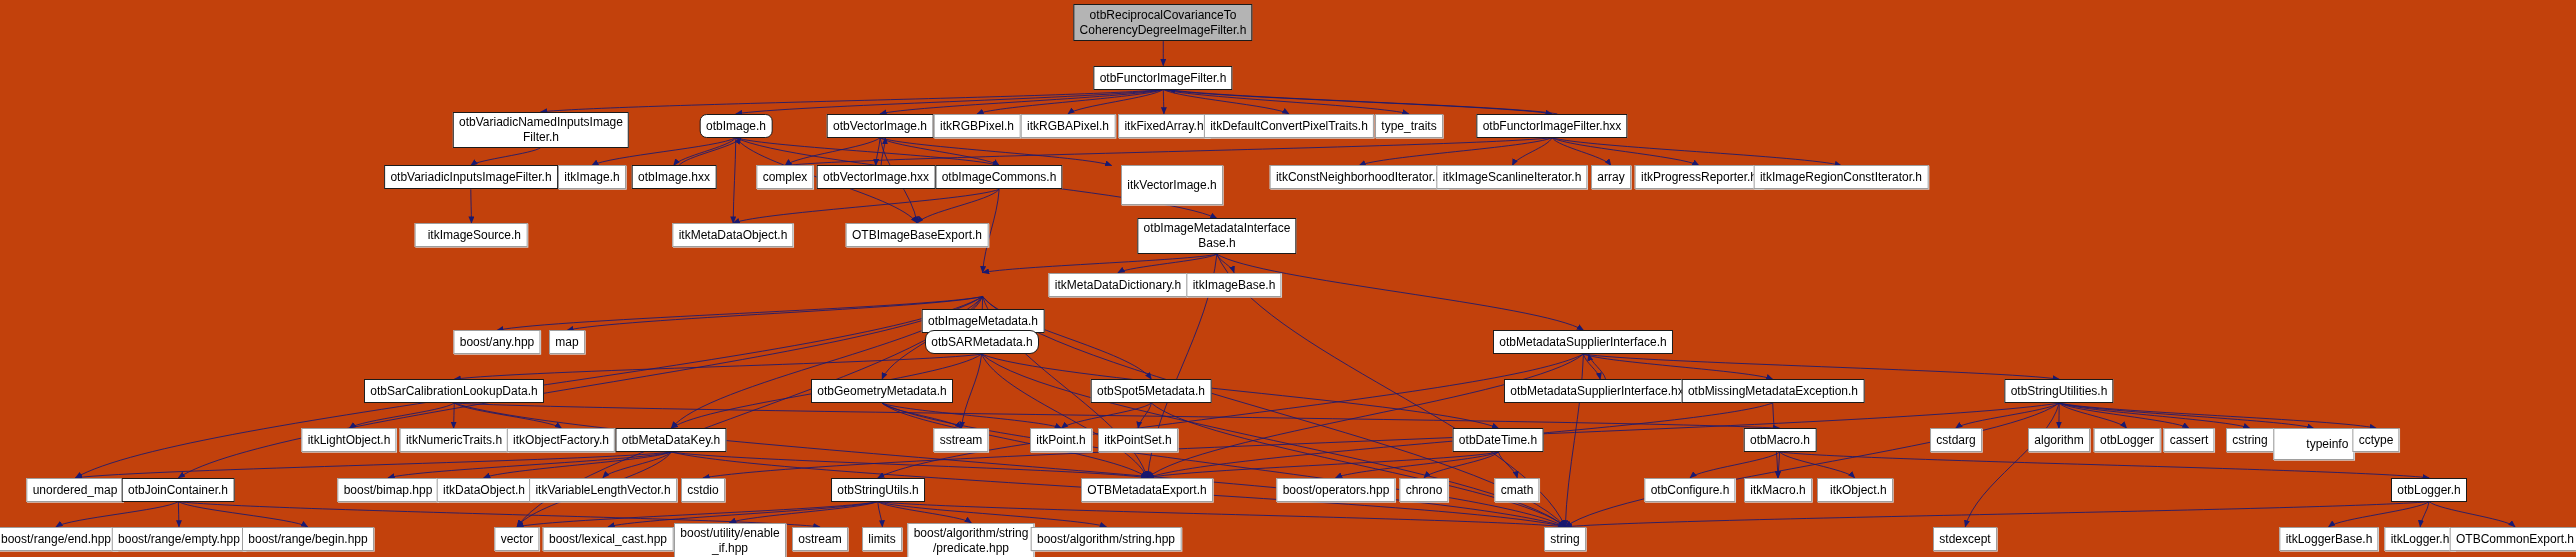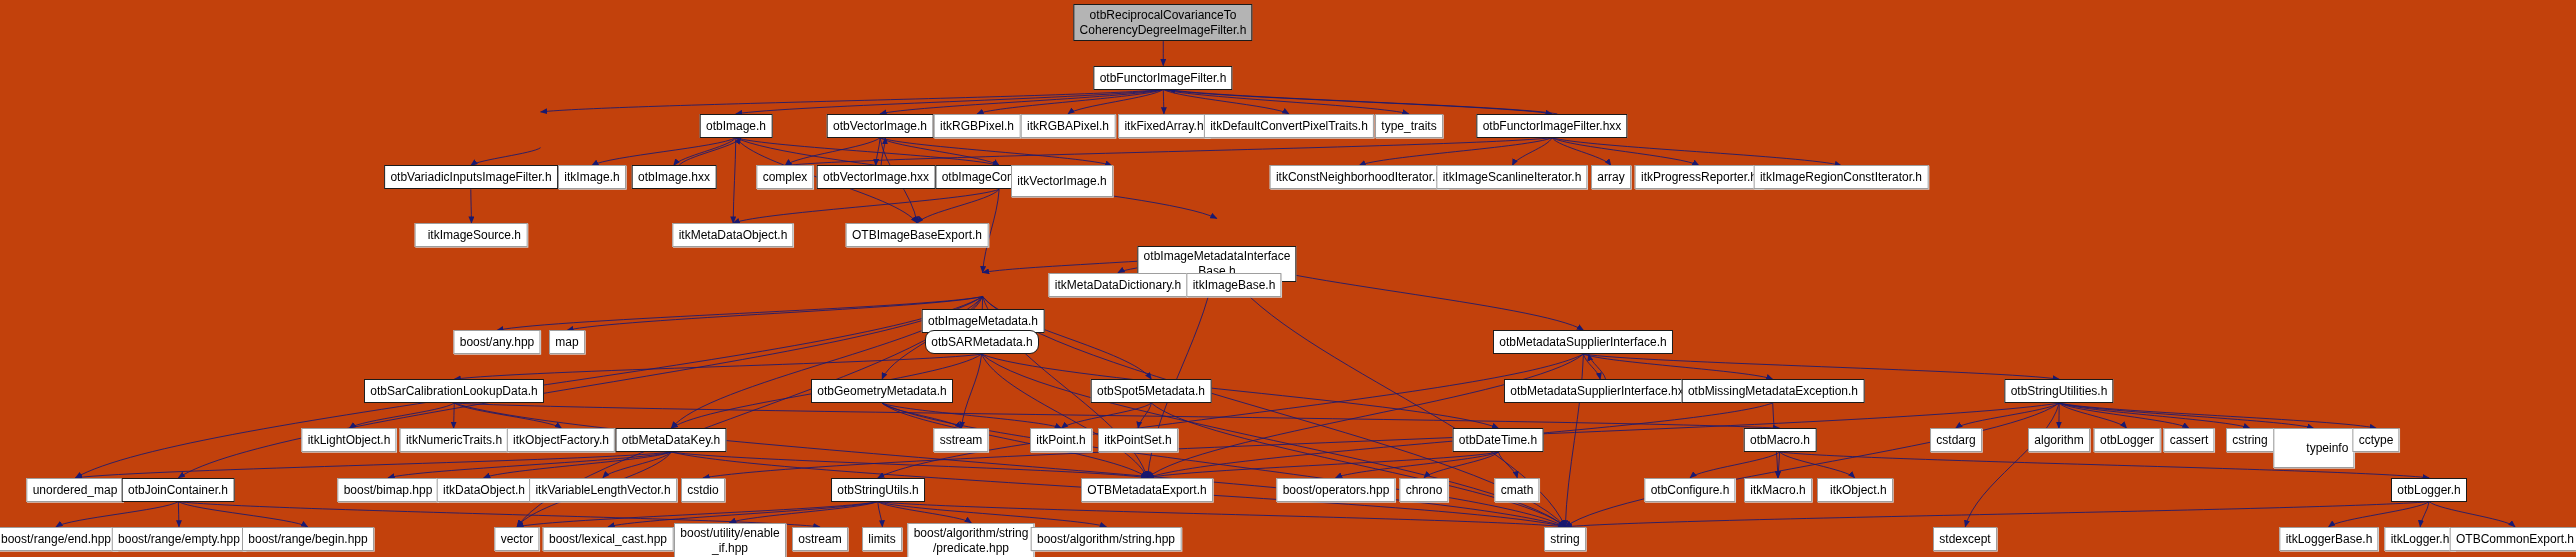--- a/index.html
+++ b/index.html
@@ -141,44 +141,46 @@
       <path d="M1326.5,758 C1451.18,771.3 2240.82,782.7 2365.5,796" fill="none" stroke="#191970" stroke-width="1.3" marker-end="url(#arrow)"></path>
       <path d="M1326.5,758 C1327.34,771.3 1332.66,782.7 1333.5,796" fill="none" stroke="#191970" stroke-width="1.3" marker-end="url(#arrow)"></path>
       <path d="M1326.5,758 C1277.6,771.3 967.9,782.7 919,796" fill="none" stroke="#191970" stroke-width="1.3" marker-end="url(#arrow)"></path>
       <path d="M1326.5,758 C1299.62,769.2 1129.38,778.8 1102.5,790" fill="none" stroke="#191970" stroke-width="1.3" marker-end="url(#arrow)"></path>
       <path d="M1326.5,758 C1343.48,769.2 1451.02,778.8 1468,790" fill="none" stroke="#191970" stroke-width="1.3" marker-end="url(#arrow)"></path>
       <path d="M1326.5,758 C1367.96,771.3 1630.54,782.7 1672,796" fill="none" stroke="#191970" stroke-width="1.3" marker-end="url(#arrow)"></path>
     </svg>
 <div class="node root" title="otbReciprocalCovarianceToCoherencyDegreeImageFilter.h" style="left: 1163px; top: 4px; min-width: 148px; height: 37px;">otbReciprocalCovarianceTo
 CoherencyDegreeImageFilter.h</div>
     <div class="node otb" title="otbFunctorImageFilter.h" style="left: 1163px; top: 66px; min-width: 116px; height: 24px;">otbFunctorImageFilter.h</div>
-    <div class="node otb" title="otbImage.h" style="left: 736px; top: 114px; min-width: 66px; height: 24px;">otbImage.h</div>
+    <div class="node otb" title="otbVariadicNamedInputsImageFilter.h" style="left: 541px; top: 112px; min-width: 150px; height: 36px;">otbVariadicNamedInputsImage
+Filter.h</div>
+    <div class="node otb" title="otbImage.h" style="left: 736px; top: 114px; min-width: 66px; height: 24px; border-radius: 7px;">otbImage.h</div>
     <div class="node otb" title="otbVectorImage.h" style="left: 880px; top: 114px; min-width: 93px; height: 24px;">otbVectorImage.h</div>
     <div class="node plain" title="itkRGBPixel.h" style="left: 977px; top: 114px; min-width: 75px; height: 24px;">itkRGBPixel.h</div>
     <div class="node plain" title="itkRGBAPixel.h" style="left: 1068px; top: 114px; min-width: 79px; height: 24px;">itkRGBAPixel.h</div>
     <div class="node plain" title="itkFixedArray.h" style="left: 1164px; top: 114px; min-width: 79px; height: 24px;">itkFixedArray.h</div>
     <div class="node plain" title="itkDefaultConvertPixelTraits.h" style="left: 1289px; top: 114px; min-width: 139px; height: 24px;">itkDefaultConvertPixelTraits.h</div>
     <div class="node plain" title="type_traits" style="left: 1409px; top: 114px; min-width: 60px; height: 24px;">type_traits</div>
     <div class="node otb" title="otbFunctorImageFilter.hxx" style="left: 1552px; top: 114px; min-width: 129px; height: 24px; text-align: right;">otbFunctorImageFilter.hxx</div>
     <div class="node otb" title="otbVariadicInputsImageFilter.h" style="left: 471px; top: 165px; min-width: 150px; height: 24px;">otbVariadicInputsImageFilter.h</div>
     <div class="node plain" title="itkImage.h" style="left: 592px; top: 165px; min-width: 67px; height: 24px;">itkImage.h</div>
     <div class="node otb" title="otbImage.hxx" style="left: 674px; top: 165px; min-width: 77px; height: 24px;">otbImage.hxx</div>
     <div class="node plain" title="complex" style="left: 785px; top: 165px; min-width: 48px; height: 24px;">complex</div>
     <div class="node otb" title="otbVectorImage.hxx" style="left: 876px; top: 165px; min-width: 97px; height: 24px;">otbVectorImage.hxx</div>
     <div class="node otb" title="otbImageCommons.h" style="left: 999px; top: 165px; min-width: 110px; height: 24px;">otbImageCommons.h</div>
-    <div class="node plain" title="itkVectorImage.h" style="left: 1062px; top: 165px; min-width: 86px; height: 32px;">itkVectorImage.h</div>
+    <div class="node plain" title="itkVectorImage.h" style="left: 1172px; top: 165px; min-width: 86px; height: 40px;">itkVectorImage.h</div>
     <div class="node plain" title="itkConstNeighborhoodIterator.h" style="left: 1359px; top: 165px; min-width: 156px; height: 24px;">itkConstNeighborhoodIterator.h</div>
     <div class="node plain" title="itkImageScanlineIterator.h" style="left: 1512px; top: 165px; min-width: 130px; height: 24px;">itkImageScanlineIterator.h</div>
     <div class="node plain" title="array" style="left: 1611px; top: 165px; min-width: 36px; height: 24px;">array</div>
     <div class="node plain" title="itkProgressReporter.h" style="left: 1699px; top: 165px; min-width: 109px; height: 24px;">itkProgressReporter.h</div>
     <div class="node plain" title="itkImageRegionConstIterator.h" style="left: 1841px; top: 165px; min-width: 150px; height: 24px;">itkImageRegionConstIterator.h</div>
     <div class="node plain" title="itkImageSource.h" style="left: 471px; top: 223px; min-width: 92px; height: 24px; padding-left: 12px;">itkImageSource.h</div>
     <div class="node plain" title="itkMetaDataObject.h" style="left: 733px; top: 223px; min-width: 105px; height: 24px;">itkMetaDataObject.h</div>
     <div class="node plain" title="OTBImageBaseExport.h" style="left: 917px; top: 223px; min-width: 118px; height: 24px;">OTBImageBaseExport.h</div>
-    <div class="node otb" title="otbImageMetadataInterfaceBase.h" style="left: 1217px; top: 218px; min-width: 139px; height: 36px; margin-top: 28px;">otbImageMetadataInterface
+    <div class="node otb" title="otbImageMetadataInterfaceBase.h" style="left: 1217px; top: 218px; min-width: 139px; height: 36px;">otbImageMetadataInterface
 Base.h</div>
     <div class="node otb" title="otbImageMetadata.h" style="left: 983px; top: 273px; min-width: 105px; height: 24px; margin-top: 36px;">otbImageMetadata.h</div>
     <div class="node plain" title="itkMetaDataDictionary.h" style="left: 1118px; top: 273px; min-width: 121px; height: 24px;">itkMetaDataDictionary.h</div>
     <div class="node plain" title="itkImageBase.h" style="left: 1234px; top: 273px; min-width: 83px; height: 24px;">itkImageBase.h</div>
     <div class="node plain" title="boost/any.hpp" style="left: 497px; top: 330px; min-width: 74px; height: 24px;">boost/any.hpp</div>
     <div class="node plain" title="map" style="left: 567px; top: 330px; min-width: 30px; height: 24px;">map</div>
     <div class="node otb" title="otbSARMetadata.h" style="left: 982px; top: 330px; min-width: 93px; height: 24px; border-radius: 9px;">otbSARMetadata.h</div>
     <div class="node otb" title="otbMetadataSupplierInterface.h" style="left: 1583px; top: 330px; min-width: 151px; height: 24px;">otbMetadataSupplierInterface.h</div>
     <div class="node otb" title="otbSarCalibrationLookupData.h" style="left: 454px; top: 379px; min-width: 150px; height: 24px;">otbSarCalibrationLookupData.h</div>
     <div class="node otb" title="otbGeometryMetadata.h" style="left: 882px; top: 379px; min-width: 122px; height: 24px;">otbGeometryMetadata.h</div>
@@ -193,21 +195,21 @@
     <div class="node plain" title="sstream" style="left: 961px; top: 428px; min-width: 48px; height: 24px;">sstream</div>
     <div class="node plain" title="itkPoint.h" style="left: 1061px; top: 428px; min-width: 50px; height: 24px;">itkPoint.h</div>
     <div class="node plain" title="itkPointSet.h" style="left: 1138px; top: 428px; min-width: 60px; height: 24px;">itkPointSet.h</div>
     <div class="node otb" title="otbDateTime.h" style="left: 1498px; top: 428px; min-width: 80px; height: 24px;">otbDateTime.h</div>
     <div class="node otb" title="otbMacro.h" style="left: 1780px; top: 428px; min-width: 60px; height: 24px;">otbMacro.h</div>
     <div class="node plain" title="cstdarg" style="left: 1956px; top: 428px; min-width: 38px; height: 24px;">cstdarg</div>
     <div class="node plain" title="algorithm" style="left: 2059px; top: 428px; min-width: 58px; height: 24px;">algorithm</div>
     <div class="node plain" title="iterator" style="left: 2127px; top: 428px; min-width: 49px; height: 24px;">otbLogger</div>
     <div class="node plain" title="cassert" style="left: 2189px; top: 428px; min-width: 46px; height: 24px;">cassert</div>
     <div class="node plain" title="cstring" style="left: 2250px; top: 428px; min-width: 45px; height: 24px;">cstring</div>
-    <div class="node plain" title="typeinfo" style="left: 2314px; top: 428px; min-width: 51px; height: 40px; padding-left: 32px;">typeinfo</div>
+    <div class="node plain" title="typeinfo" style="left: 2314px; top: 428px; min-width: 51px; height: 32px; padding-left: 32px;">typeinfo</div>
     <div class="node plain" title="cctype" style="left: 2376px; top: 428px; min-width: 42px; height: 24px;">cctype</div>
     <div class="node plain" title="unordered_map" style="left: 75px; top: 478px; min-width: 85px; height: 24px;">unordered_map</div>
     <div class="node otb" title="otbJoinContainer.h" style="left: 178px; top: 478px; min-width: 96px; height: 24px;">otbJoinContainer.h</div>
     <div class="node plain" title="boost/bimap.hpp" style="left: 388px; top: 478px; min-width: 91px; height: 24px;">boost/bimap.hpp</div>
     <div class="node plain" title="itkDataObject.h" style="left: 484px; top: 478px; min-width: 77px; height: 24px;">itkDataObject.h</div>
     <div class="node plain" title="itkVariableLengthVector.h" style="left: 603px; top: 478px; min-width: 122px; height: 24px;">itkVariableLengthVector.h</div>
     <div class="node plain" title="cstdio" style="left: 703px; top: 478px; min-width: 40px; height: 24px;">cstdio</div>
     <div class="node otb" title="otbStringUtils.h" style="left: 878px; top: 478px; min-width: 77px; height: 24px;">otbStringUtils.h</div>
     <div class="node plain" title="OTBMetadataExport.h" style="left: 1147px; top: 478px; min-width: 109px; height: 24px;">OTBMetadataExport.h</div>
     <div class="node plain" title="boost/operators.hpp" style="left: 1336px; top: 478px; min-width: 97px; height: 24px;">boost/operators.hpp</div>

